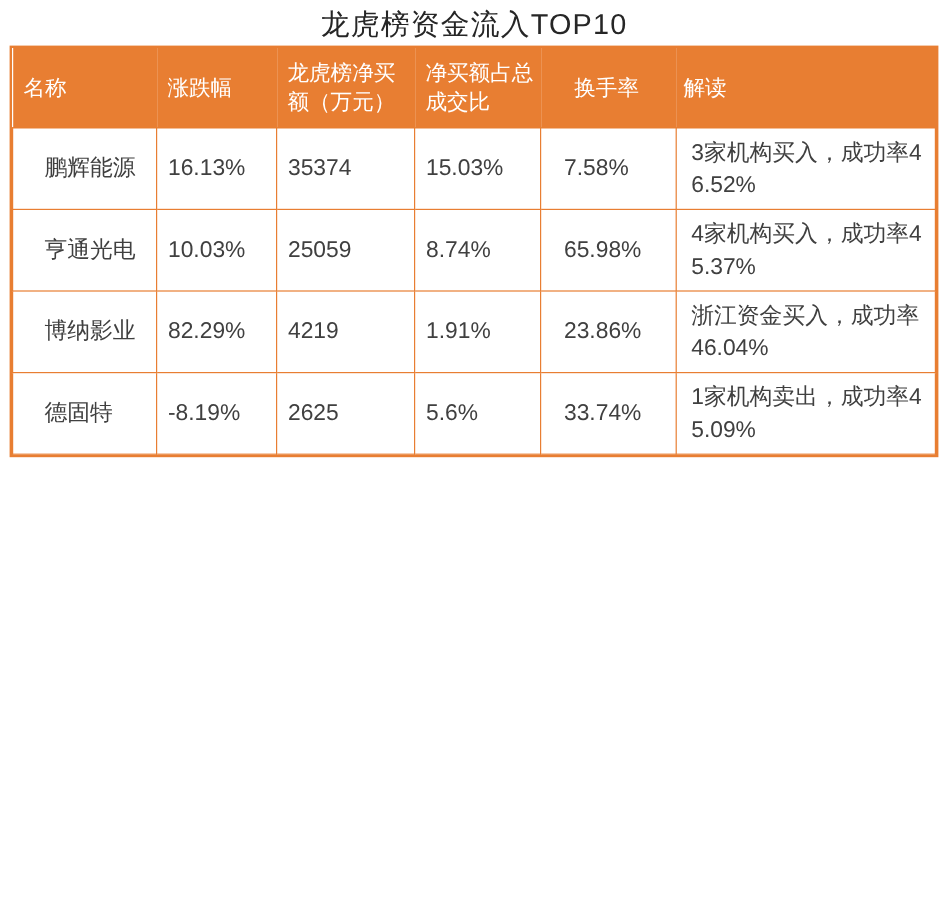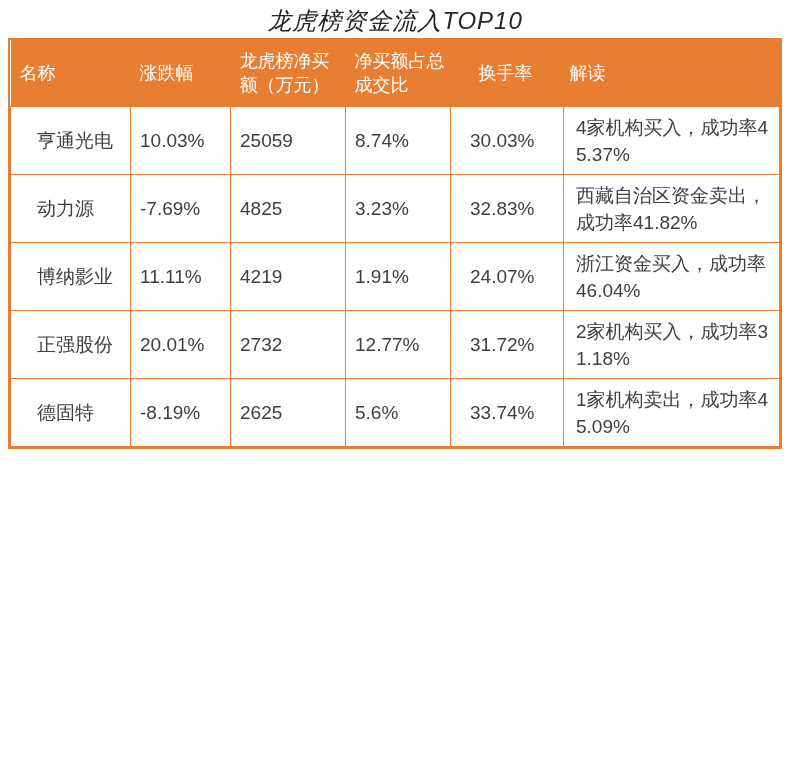--- a/index.html
+++ b/index.html
@@ -11,21 +11,20 @@
     font-family: "Liberation Sans", "DejaVu Sans", sans-serif;
     overflow: hidden;
   }
   .page-title {
     text-align: center;
     font-size: 24px;
     color: #262626;
     letter-spacing: 1px;
     padding: 6px 0 3px 0;
     line-height: 29px;
-    font-style: italic;
   }
   .table-wrap {
     margin: 0 8px;
     border: 2px solid #e87e32;
   }
   table {
     width: 100%;
     border-collapse: collapse;
     table-layout: fixed;
   }
@@ -86,50 +85,42 @@
         <th class="h-name">名称</th>
         <th>涨跌幅</th>
         <th>龙虎榜净买额（万元）</th>
         <th>净买额占总成交比</th>
         <th class="h-turn">换手率</th>
         <th class="h-note">解读</th>
       </tr>
     </thead>
     <tbody>
       <tr>
+        <td class="cell-name">鹏辉能源</td>
+        <td>16.13%</td>
+        <td>35374</td>
+        <td>15.03%</td>
+        <td class="cell-turn">7.58%</td>
+        <td class="cell-comment">3家机构买入，成功率46.52%</td>
+      </tr>
+      <tr>
         <td class="cell-name">亨通光电</td>
         <td>10.03%</td>
         <td>25059</td>
         <td>8.74%</td>
-        <td class="cell-turn">30.03%</td>
+        <td class="cell-turn">65.98%</td>
         <td class="cell-comment">4家机构买入，成功率45.37%</td>
       </tr>
       <tr>
-        <td class="cell-name">动力源</td>
-        <td>-7.69%</td>
-        <td>4825</td>
-        <td>3.23%</td>
-        <td class="cell-turn">32.83%</td>
-        <td class="cell-comment">西藏自治区资金卖出，成功率41.82%</td>
-      </tr>
-      <tr>
         <td class="cell-name">博纳影业</td>
-        <td>11.11%</td>
+        <td>82.29%</td>
         <td>4219</td>
         <td>1.91%</td>
-        <td class="cell-turn">24.07%</td>
+        <td class="cell-turn">23.86%</td>
         <td class="cell-comment">浙江资金买入，成功率46.04%</td>
-      </tr>
-      <tr>
-        <td class="cell-name">正强股份</td>
-        <td>20.01%</td>
-        <td>2732</td>
-        <td>12.77%</td>
-        <td class="cell-turn">31.72%</td>
-        <td class="cell-comment">2家机构买入，成功率31.18%</td>
       </tr>
       <tr>
         <td class="cell-name">德固特</td>
         <td>-8.19%</td>
         <td>2625</td>
         <td>5.6%</td>
         <td class="cell-turn">33.74%</td>
         <td class="cell-comment">1家机构卖出，成功率45.09%</td>
       </tr>
 

